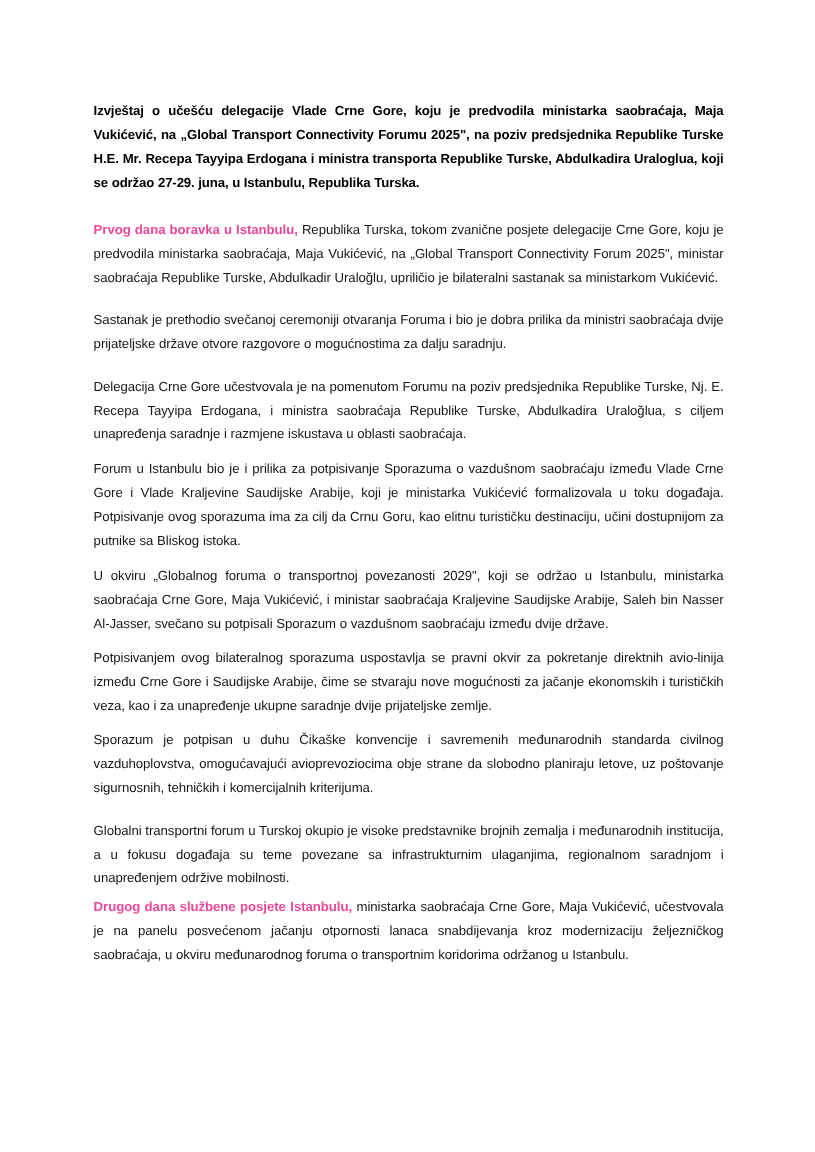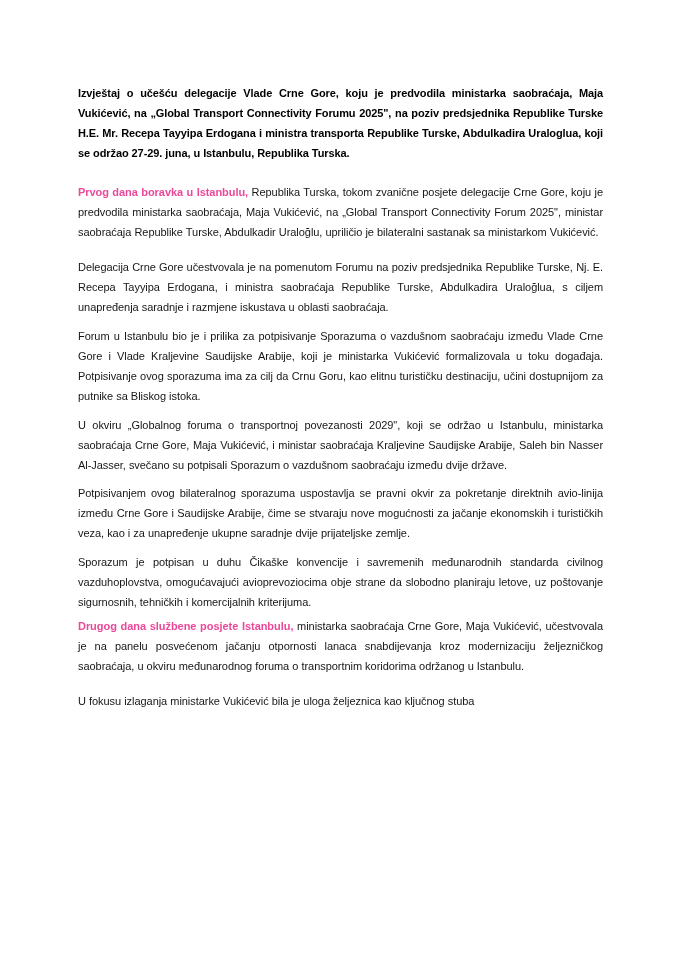--- a/index.html
+++ b/index.html
@@ -63,30 +63,31 @@
 </head>
 <body>
 
 <div class="page">
   <div class="doc-body">
 
     <p class="para lead gap-none">Izvještaj o učešću delegacije Vlade Crne Gore, koju je predvodila ministarka saobraćaja, Maja Vukićević, na „Global Transport Connectivity Forumu 2025", na poziv predsjednika Republike Turske H.E. Mr. Recepa Tayyipa Erdogana i ministra transporta Republike Turske, Abdulkadira Uraloglua, koji se održao 27-29. juna, u Istanbulu, Republika Turska.</p>
 
     <p class="para gap-lg"><span class="b">Prvog dana boravka u Istanbulu,</span><span> Republika Turska, tokom zvanične posjete delegacije Crne Gore, koju je predvodila ministarka saobraćaja, Maja Vukićević, na „Global Transport Connectivity Forum 2025", ministar saobraćaja Republike Turske, Abdulkadir Uraloğlu, upriličio je bilateralni sastanak sa ministarkom Vukićević.</span></p>
 
+    <p class="para gap-md">Sastanak je prethodio svečanoj ceremoniji otvaranja Foruma i bio je dobra prilika da ministri saobraćaja dvije prijateljske države otvore razgovore o mogućnostima za dalju saradnju.</p>
 
     <p class="para gap-md">Delegacija Crne Gore učestvovala je na pomenutom Forumu na poziv predsjednika Republike Turske, Nj. E. Recepa Tayyipa Erdogana, i ministra saobraćaja Republike Turske, Abdulkadira Uraloğlua, s ciljem unapređenja saradnje i razmjene iskustava u oblasti saobraćaja.</p>
 
     <p class="para gap-sm">Forum u Istanbulu bio je i prilika za potpisivanje Sporazuma o vazdušnom saobraćaju između Vlade Crne Gore i Vlade Kraljevine Saudijske Arabije, koji je ministarka Vukićević formalizovala u toku događaja. Potpisivanje ovog sporazuma ima za cilj da Crnu Goru, kao elitnu turističku destinaciju, učini dostupnijom za putnike sa Bliskog istoka.</p>
 
     <p class="para gap-sm">U okviru „Globalnog foruma o transportnoj povezanosti 2029", koji se održao u Istanbulu, ministarka saobraćaja Crne Gore, Maja Vukićević, i ministar saobraćaja Kraljevine Saudijske Arabije, Saleh bin Nasser Al-Jasser, svečano su potpisali Sporazum o vazdušnom saobraćaju između dvije države.</p>
 
     <p class="para gap-sm">Potpisivanjem ovog bilateralnog sporazuma uspostavlja se pravni okvir za pokretanje direktnih avio-linija između Crne Gore i Saudijske Arabije, čime se stvaraju nove mogućnosti za jačanje ekonomskih i turističkih veza, kao i za unapređenje ukupne saradnje dvije prijateljske zemlje.</p>
 
     <p class="para gap-sm">Sporazum je potpisan u duhu Čikaške konvencije i savremenih međunarodnih standarda civilnog vazduhoplovstva, omogućavajući avioprevoziocima obje strane da slobodno planiraju letove, uz poštovanje sigurnosnih, tehničkih i komercijalnih kriterijuma.</p>
 
+    <p class="para gap-md">Globalni transportni forum u Turskoj okupio je visoke predstavnike brojnih zemalja i međunarodnih institucija, a u fokusu događaja su teme povezane sa infrastrukturnim ulaganjima, regionalnom saradnjom i unapređenjem održive mobilnosti.</p>
 
     <p class="para gap-xs"><span class="b">Drugog dana službene posjete Istanbulu,</span><span> ministarka saobraćaja Crne Gore, Maja Vukićević, učestvovala je na panelu posvećenom jačanju otpornosti lanaca snabdijevanja kroz modernizaciju željezničkog saobraćaja, u okviru međunarodnog foruma o transportnim koridorima održanog u Istanbulu.</span></p>
 
-    <p class="para gap-md tail">U fokusu izlaganja ministarke Vukićević bila je uloga željeznica kao ključnog stuba</p>
 
   </div>
 </div>
 
 </body></html>

